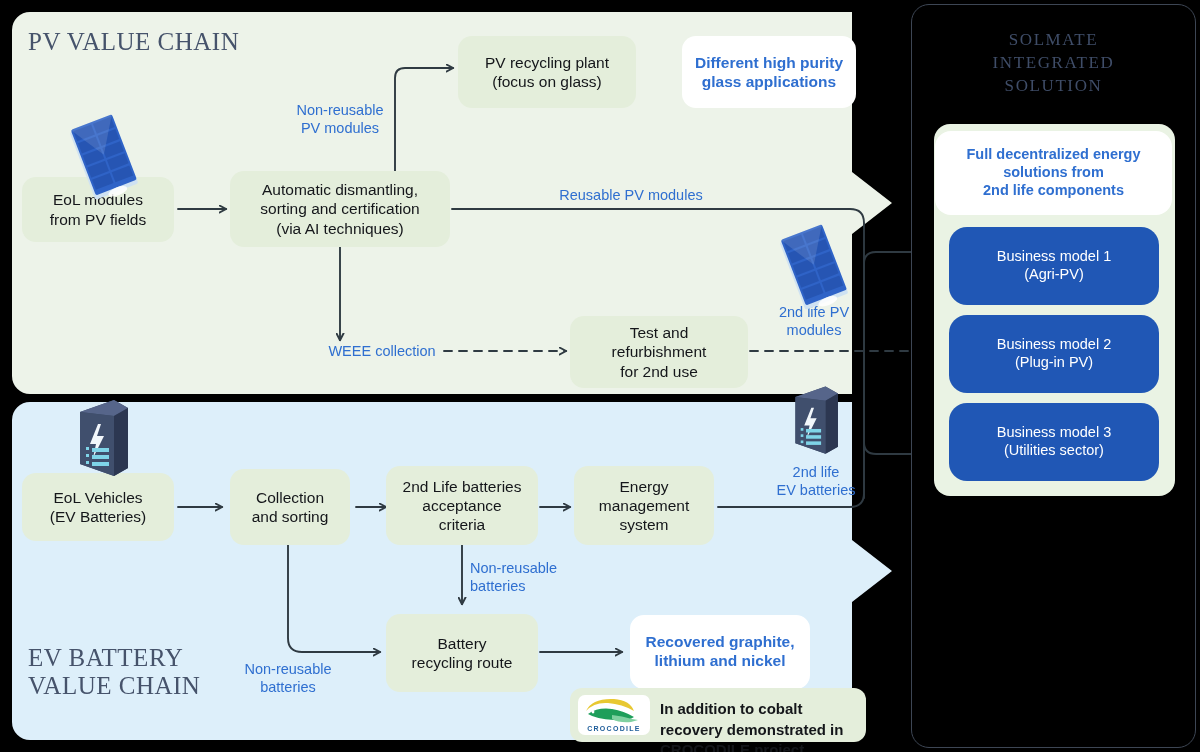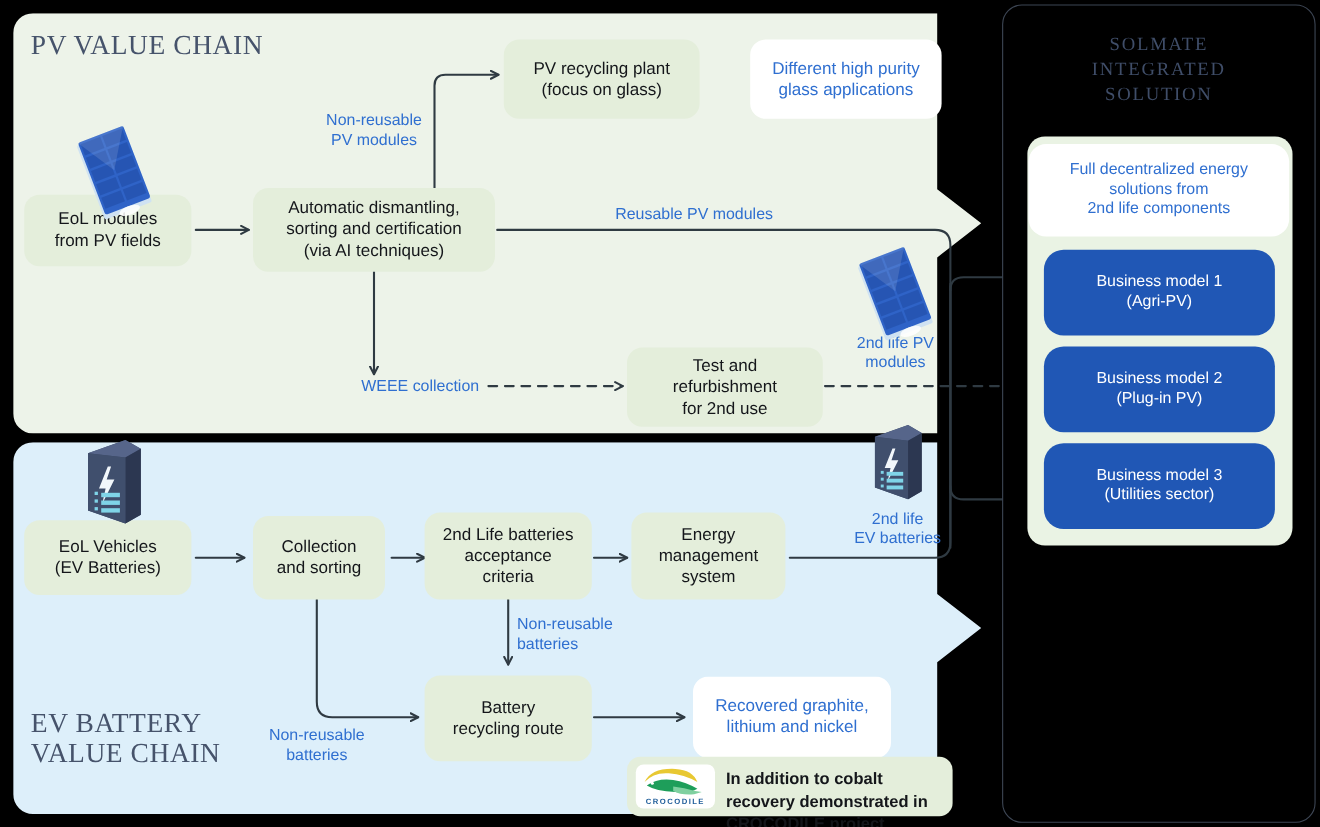--- a/index.html
+++ b/index.html
@@ -11,23 +11,23 @@
   .panel{position:absolute;}
   .panel .chev{position:absolute;top:0;left:0;width:100%;height:100%;}
   .panel-title{position:absolute;font-family:"Liberation Serif", serif;
       font-size:25px;letter-spacing:.5px;color:#46536b;line-height:1.12;}
 
   
   .node{position:absolute;box-sizing:border-box;border-radius:14px;
         display:flex;align-items:center;justify-content:center;text-align:center;
         font-size:15.5px;line-height:1.24;color:#14161a;padding:6px 8px;}
   .node.green{background:#e4eedb;}
-  .node.white{background:#ffffff;color:#2f6fd0;font-weight:400;}
+  .node.white{background:#ffffff;color:#2f6fd0;font-weight:700;}
   .node.blue{background:#2057b5;color:#fff;font-weight:400;border-radius:18px;}
-  .node.solution{background:#ffffff;color:#2f6fd0;font-weight:400;border-radius:16px;}
+  .node.solution{background:#ffffff;color:#2f6fd0;font-weight:700;border-radius:16px;}
 
   
   .flab{position:absolute;color:#2f6fd0;font-size:14.5px;line-height:1.25;
         text-align:center;font-weight:500;}
 
   
   #wires{position:absolute;left:0;top:0;width:1200px;height:752px;pointer-events:none;}
 
   
   #rightcol{position:absolute;left:911px;top:4px;width:285px;height:744px;

